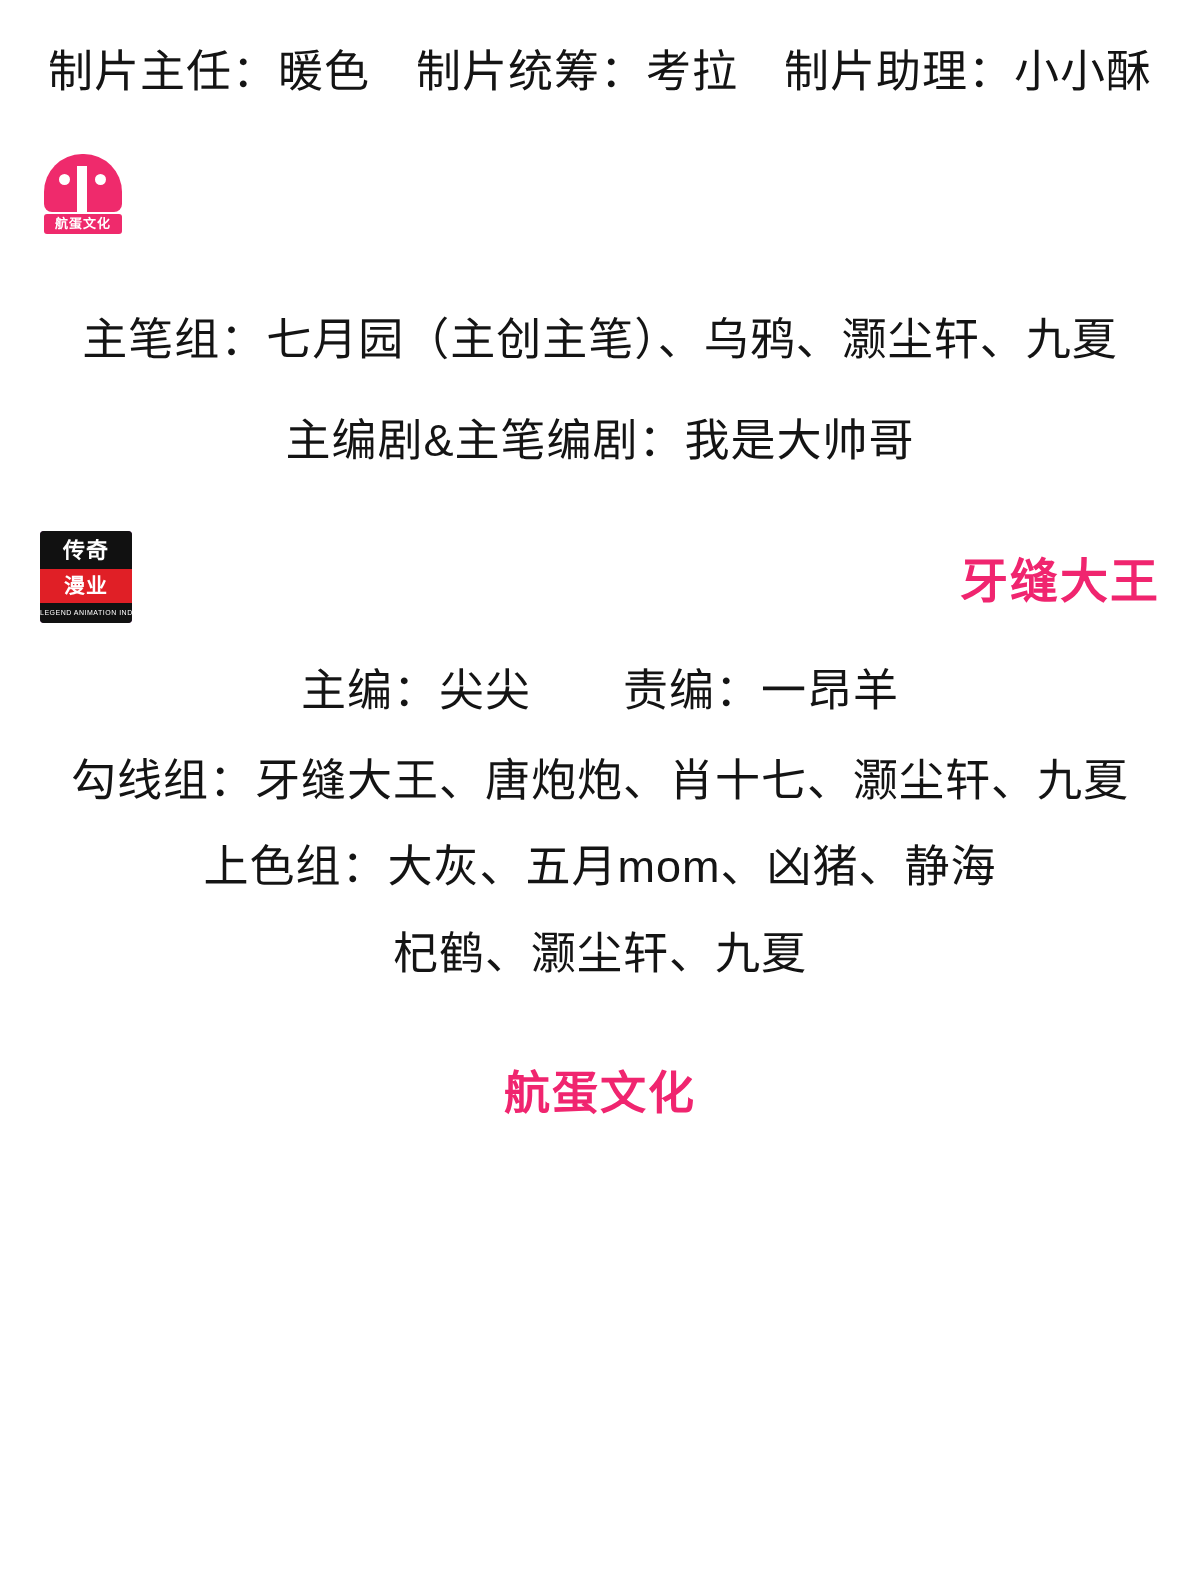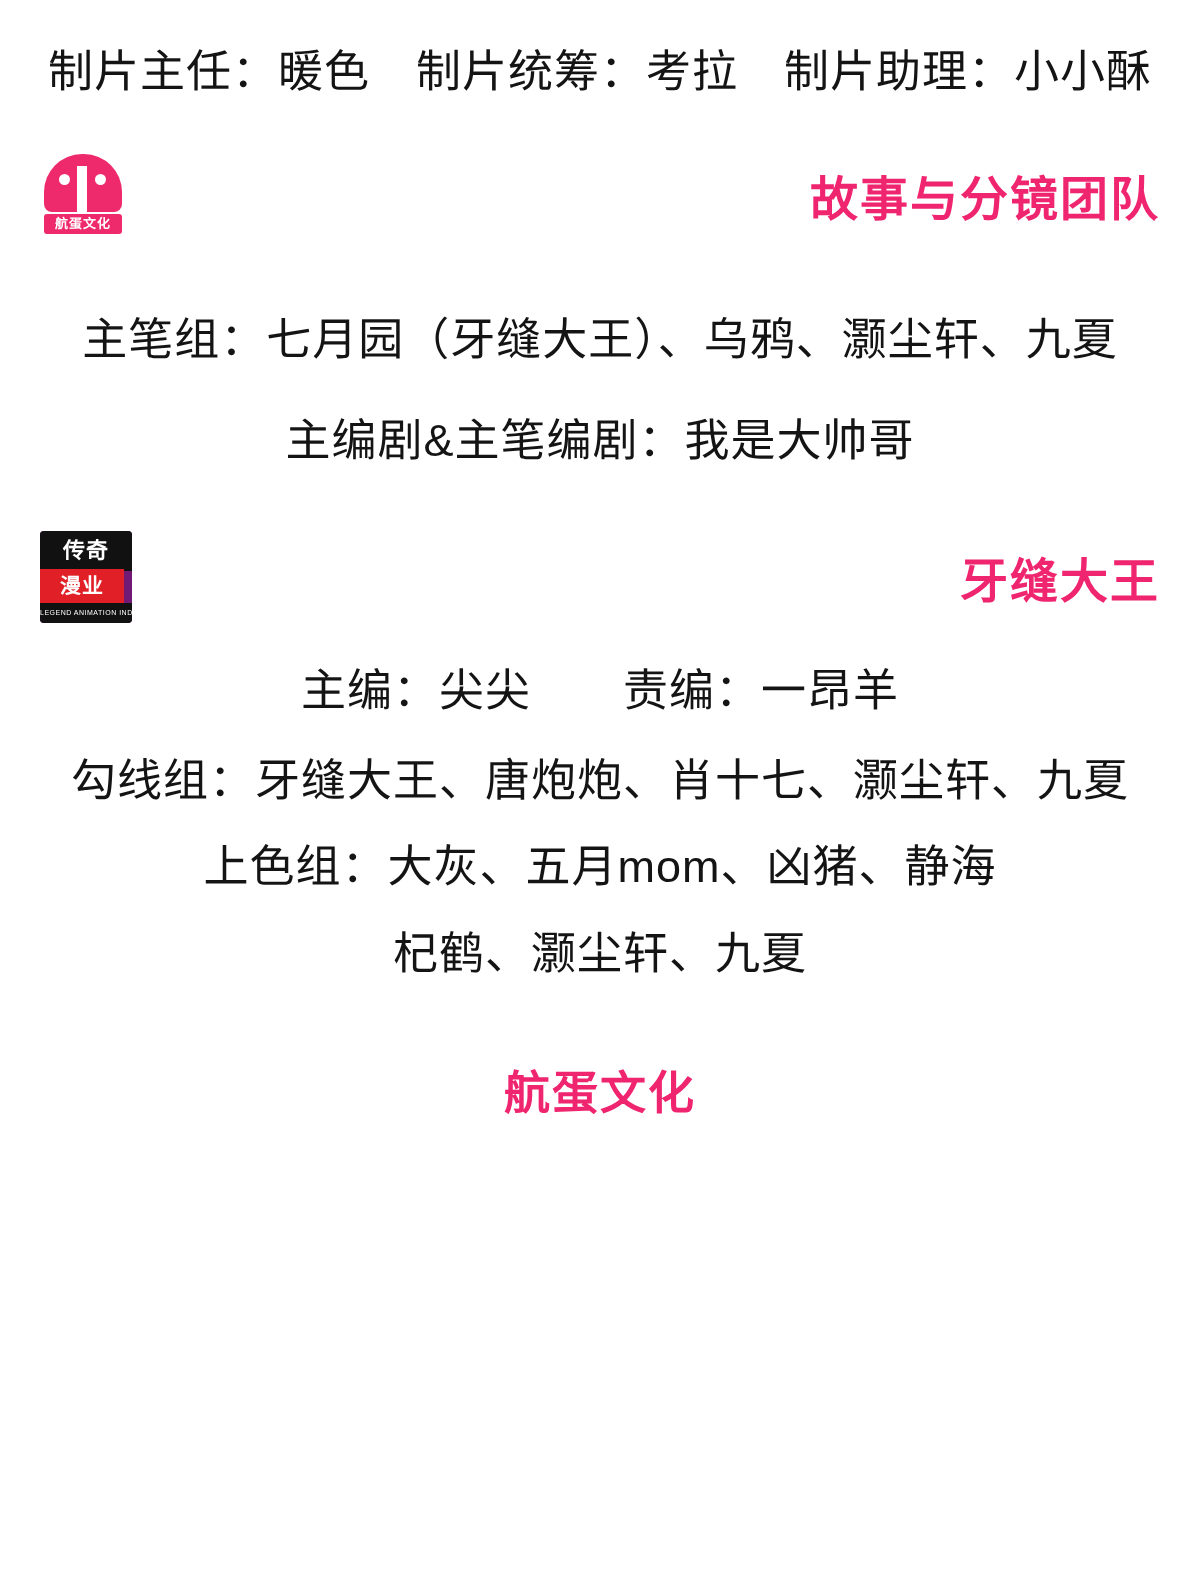--- a/index.html
+++ b/index.html
@@ -124,21 +124,21 @@
     color: #ffffff;
     font-size: 22px;
     font-weight: bold;
     line-height: 40px;
     text-align: center;
     letter-spacing: 1px;
   }
   .logo-chuanqi .mid-band {
     position: absolute;
     left: 0; top: 38px;
-    width: 84px; height: 34px;
+    width: 92px; height: 34px;
     background: #e01f26;
     color: #ffffff;
     font-size: 21px;
     font-weight: bold;
     line-height: 34px;
     text-align: center;
     letter-spacing: 1px;
   }
   .logo-chuanqi .bot-band {
     position: absolute;
@@ -180,29 +180,28 @@
   <div class="sp-1"></div>
 
   <div class="section-header">
     <div class="logo-hangdan">
       <div class="body"></div>
       <div class="notch"></div>
       <div class="eye l"></div>
       <div class="eye r"></div>
       <div class="bar">航蛋文化</div>
     </div>
-    <div class="section-title">故事与分镜团队</div>
   </div>
 
   <div class="sp-2"></div>
 
 
   <div class="sp-5"></div>
 
-  <div class="credit-line">主笔组：七月园（牙缝大王）、乌鸦、灏尘轩、九夏</div>
+  <div class="credit-line">主笔组：七月园（主创主笔）、乌鸦、灏尘轩、九夏</div>
 
   <div class="sp-3"></div>
 
   <div class="credit-line">主编剧&amp;主笔编剧：我是大帅哥</div>
 
   <div class="sp-4"></div>
 
   <div class="section-header">
     <div class="logo-chuanqi">
       <div class="top-band">传奇</div>

